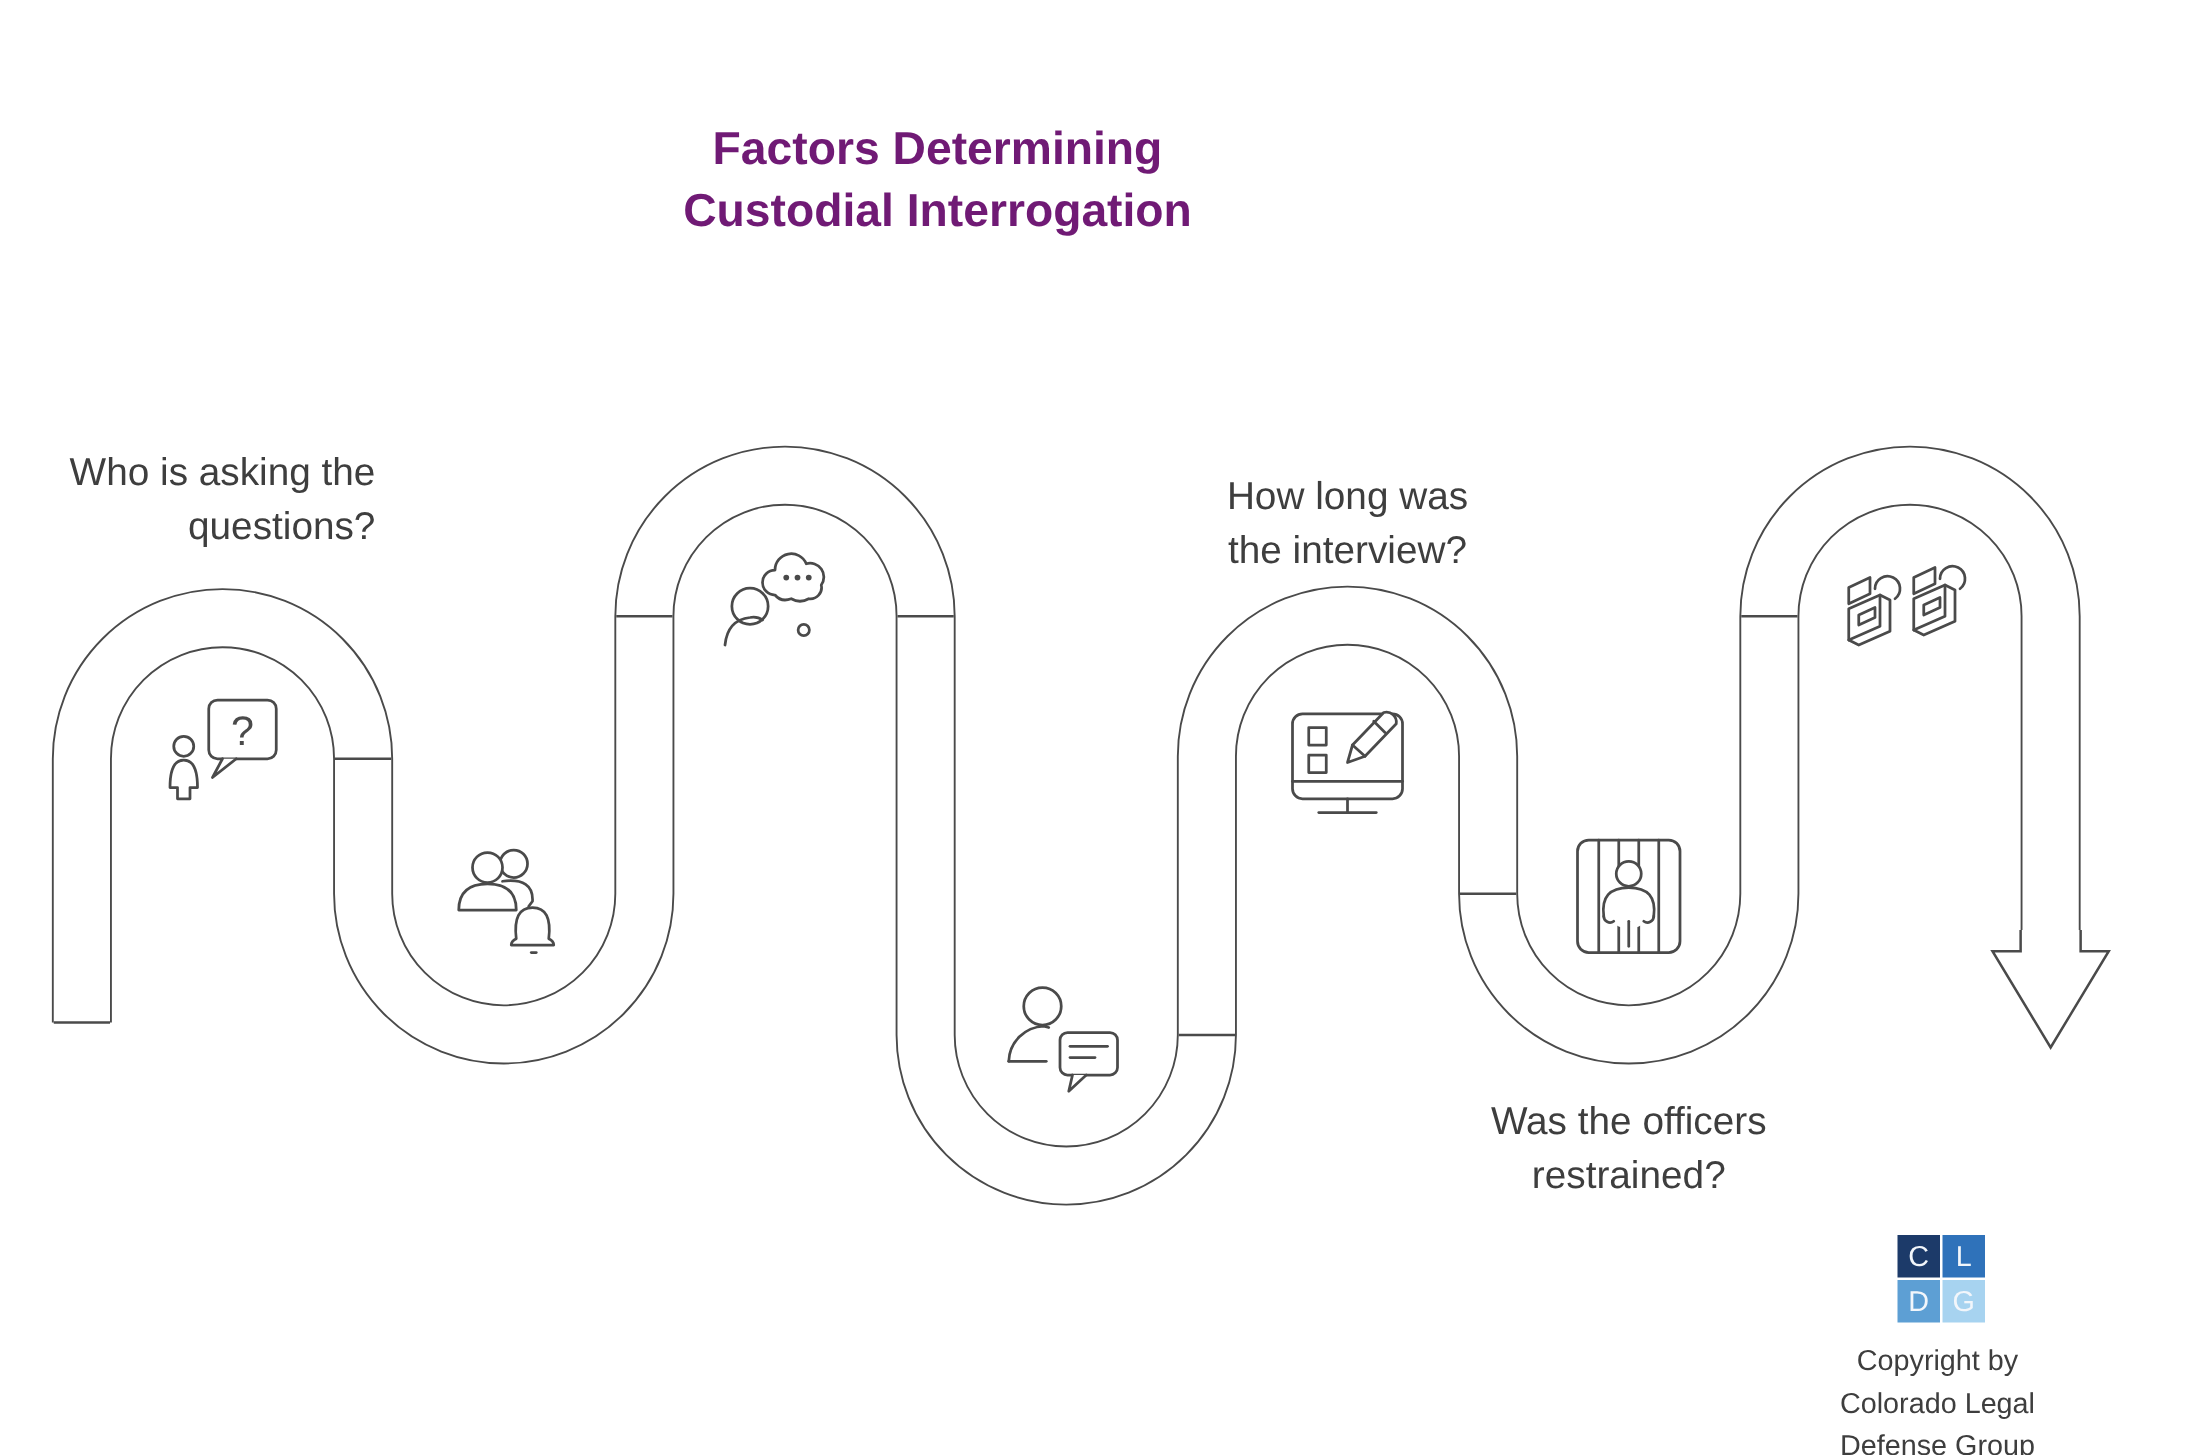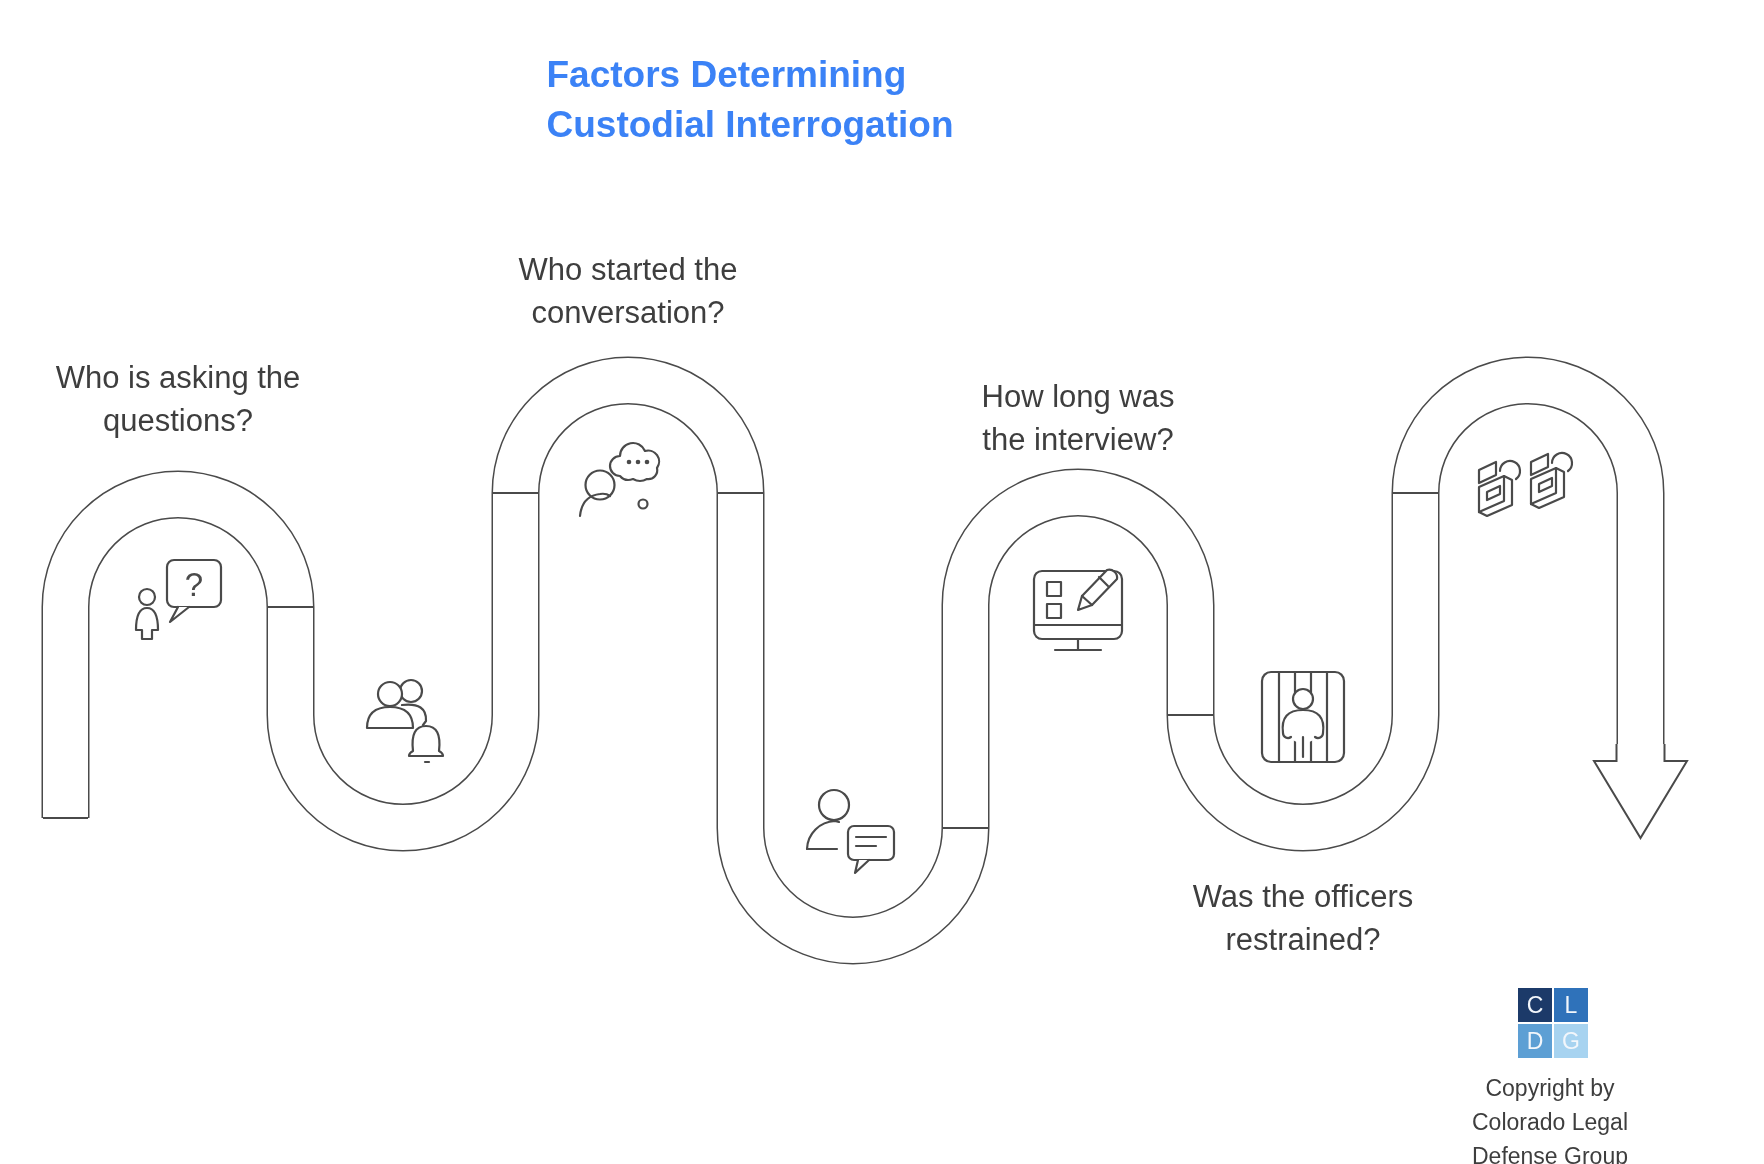--- a/index.html
+++ b/index.html
@@ -10,22 +10,22 @@
   #path-svg{position:absolute;left:0;top:0;}
   .tube-dark{fill:none;stroke:#4a4a4a;stroke-width:48;}
   .tube-white{fill:none;stroke:#ffffff;stroke-width:45;}
   .tick{stroke:#4a4a4a;stroke-width:2;}
   .arrow{fill:#ffffff;stroke:#4a4a4a;stroke-width:2;stroke-linejoin:miter;}
   .ic{stroke:#4a4a4a;stroke-width:2.2;fill:none;stroke-linecap:round;stroke-linejoin:round;}
   .icf{fill:#ffffff;}
   .ics{fill:#4a4a4a;stroke:none;}
   .blank{fill:#ffffff;stroke:none;}
   .page-title{
-    position:absolute;transform:translateX(-50%);white-space:pre-line;
-    font-size:37px;line-height:50px;font-weight:bold;color:#3b82f6;
+    position:absolute;transform:translateX(-50%);text-align:center;white-space:pre-line;
+    font-size:37px;line-height:50px;font-weight:bold;color:#701a75;margin-top:44px;
   }
   .factor-label{
     position:absolute;transform:translateX(-50%);text-align:center;white-space:pre-line;
     font-size:31px;line-height:43px;color:#3e3e3e;
   }
   .copyright{
     position:absolute;transform:translateX(-50%);text-align:center;white-space:pre-line;
     font-size:23px;line-height:34px;color:#3e3e3e;
   }
   .logo{position:absolute;left:1518px;top:988px;width:70px;height:70px;
@@ -129,24 +129,22 @@
 
     <g transform="translate(1474,446)">
       <use href="#cuffshape" transform="translate(2,12)"></use>
       <use href="#cuffshape" transform="translate(54,4)"></use>
     </g>
   </svg>
 
   <div class="page-title" style="left:750px;top:50px;">Factors Determining
 Custodial Interrogation</div>
 
-  <div class="factor-label" style="left:178px;top:356px;">Who is asking the
+  <div class="factor-label" style="left:178px;top:356px;text-align:right;">Who is asking the
 questions?</div>
-  <div class="factor-label" style="left:628px;top:248px;">Who started the
-conversation?</div>
   <div class="factor-label" style="left:1078px;top:356px;margin-top:19px;">How long was
 the interview?</div>
   <div class="factor-label" style="left:1303px;top:875px;">Was the officers
 restrained?</div>
 
   <div class="logo">
     <div style="background-color: rgb(28, 58, 105);">C</div>
     <div style="background-color: rgb(47, 114, 186);">L</div>
     <div style="background-color: rgb(93, 159, 212);">D</div>
     <div style="background-color: rgb(167, 211, 240);">G</div>

